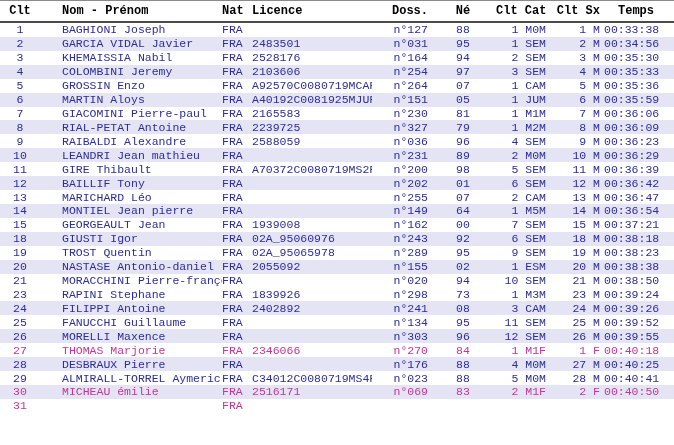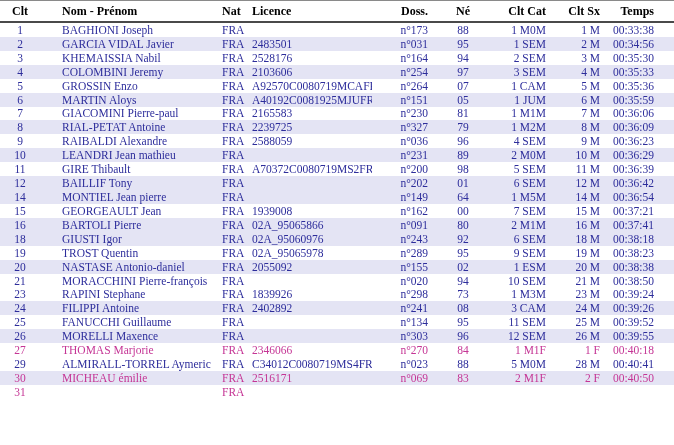--- a/index.html
+++ b/index.html
@@ -1,18 +1,18 @@
 <!DOCTYPE html>
 <html><head>
 <meta charset="utf-8">
 <style>
   html,body{margin:0;padding:0;background:#fff;}
   #screen{
     width:674px;height:445px;overflow:hidden;background:#fff;
-    font-family:Liberation Serif, serif;
+    font-family:Liberation Mono, monospace;
     position:relative;
   }
   table#results{
     border-collapse:collapse;table-layout:fixed;width:674px;
     font-size:11.5px;
   }
   thead tr{
     border-top:1px solid #8a8a8a;
     border-bottom:2px solid #4a4a4a;
   }
@@ -64,21 +64,21 @@
         <th class="c-cltsx">Clt Sx</th>
         <th class="c-temps">Temps</th>
       </tr>
     </thead>
     <tbody id="results-body">
         <tr>
       <td class="c-clt">1</td>
       <td class="c-name">BAGHIONI Joseph</td>
       <td class="c-nat">FRA</td>
       <td class="c-licence"></td>
-      <td class="c-doss">n°173</td>
+      <td class="c-doss">n°127</td>
       <td class="c-ne">88</td>
       <td class="c-cltcat">1 M0M</td>
       <td class="c-cltsx">1 M</td>
       <td class="c-temps">00:33:38</td>
     </tr>
         <tr class="stripe">
       <td class="c-clt">2</td>
       <td class="c-name">GARCIA VIDAL Javier</td>
       <td class="c-nat">FRA</td>
       <td class="c-licence">2483501</td>
@@ -191,20 +191,31 @@
       <td class="c-clt">12</td>
       <td class="c-name">BAILLIF Tony</td>
       <td class="c-nat">FRA</td>
       <td class="c-licence"></td>
       <td class="c-doss">n°202</td>
       <td class="c-ne">01</td>
       <td class="c-cltcat">6 SEM</td>
       <td class="c-cltsx">12 M</td>
       <td class="c-temps">00:36:42</td>
     </tr>
+        <tr>
+      <td class="c-clt">13</td>
+      <td class="c-name">MARICHARD Léo</td>
+      <td class="c-nat">FRA</td>
+      <td class="c-licence"></td>
+      <td class="c-doss">n°255</td>
+      <td class="c-ne">07</td>
+      <td class="c-cltcat">2 CAM</td>
+      <td class="c-cltsx">13 M</td>
+      <td class="c-temps">00:36:47</td>
+    </tr>
         <tr class="stripe">
       <td class="c-clt">14</td>
       <td class="c-name">MONTIEL Jean pierre</td>
       <td class="c-nat">FRA</td>
       <td class="c-licence"></td>
       <td class="c-doss">n°149</td>
       <td class="c-ne">64</td>
       <td class="c-cltcat">1 M5M</td>
       <td class="c-cltsx">14 M</td>
       <td class="c-temps">00:36:54</td>
@@ -214,31 +225,20 @@
       <td class="c-name">GEORGEAULT Jean</td>
       <td class="c-nat">FRA</td>
       <td class="c-licence">1939008</td>
       <td class="c-doss">n°162</td>
       <td class="c-ne">00</td>
       <td class="c-cltcat">7 SEM</td>
       <td class="c-cltsx">15 M</td>
       <td class="c-temps">00:37:21</td>
     </tr>
         <tr class="stripe">
-      <td class="c-clt">16</td>
-      <td class="c-name">BARTOLI Pierre</td>
-      <td class="c-nat">FRA</td>
-      <td class="c-licence">02A_95065866</td>
-      <td class="c-doss">n°091</td>
-      <td class="c-ne">80</td>
-      <td class="c-cltcat">2 M1M</td>
-      <td class="c-cltsx">16 M</td>
-      <td class="c-temps">00:37:41</td>
-    </tr>
-        <tr class="stripe">
       <td class="c-clt">18</td>
       <td class="c-name">GIUSTI Igor</td>
       <td class="c-nat">FRA</td>
       <td class="c-licence">02A_95060976</td>
       <td class="c-doss">n°243</td>
       <td class="c-ne">92</td>
       <td class="c-cltcat">6 SEM</td>
       <td class="c-cltsx">18 M</td>
       <td class="c-temps">00:38:18</td>
     </tr>
@@ -323,20 +323,31 @@
       <td class="c-clt">27</td>
       <td class="c-name">THOMAS Marjorie</td>
       <td class="c-nat">FRA</td>
       <td class="c-licence">2346066</td>
       <td class="c-doss">n°270</td>
       <td class="c-ne">84</td>
       <td class="c-cltcat">1 M1F</td>
       <td class="c-cltsx">1 F</td>
       <td class="c-temps">00:40:18</td>
     </tr>
+        <tr class="stripe">
+      <td class="c-clt">28</td>
+      <td class="c-name">DESBRAUX Pierre</td>
+      <td class="c-nat">FRA</td>
+      <td class="c-licence"></td>
+      <td class="c-doss">n°176</td>
+      <td class="c-ne">88</td>
+      <td class="c-cltcat">4 M0M</td>
+      <td class="c-cltsx">27 M</td>
+      <td class="c-temps">00:40:25</td>
+    </tr>
         <tr>
       <td class="c-clt">29</td>
       <td class="c-name">ALMIRALL-TORREL Aymeric</td>
       <td class="c-nat">FRA</td>
       <td class="c-licence">C34012C0080719MS4FRA</td>
       <td class="c-doss">n°023</td>
       <td class="c-ne">88</td>
       <td class="c-cltcat">5 M0M</td>
       <td class="c-cltsx">28 M</td>
       <td class="c-temps">00:40:41</td>

